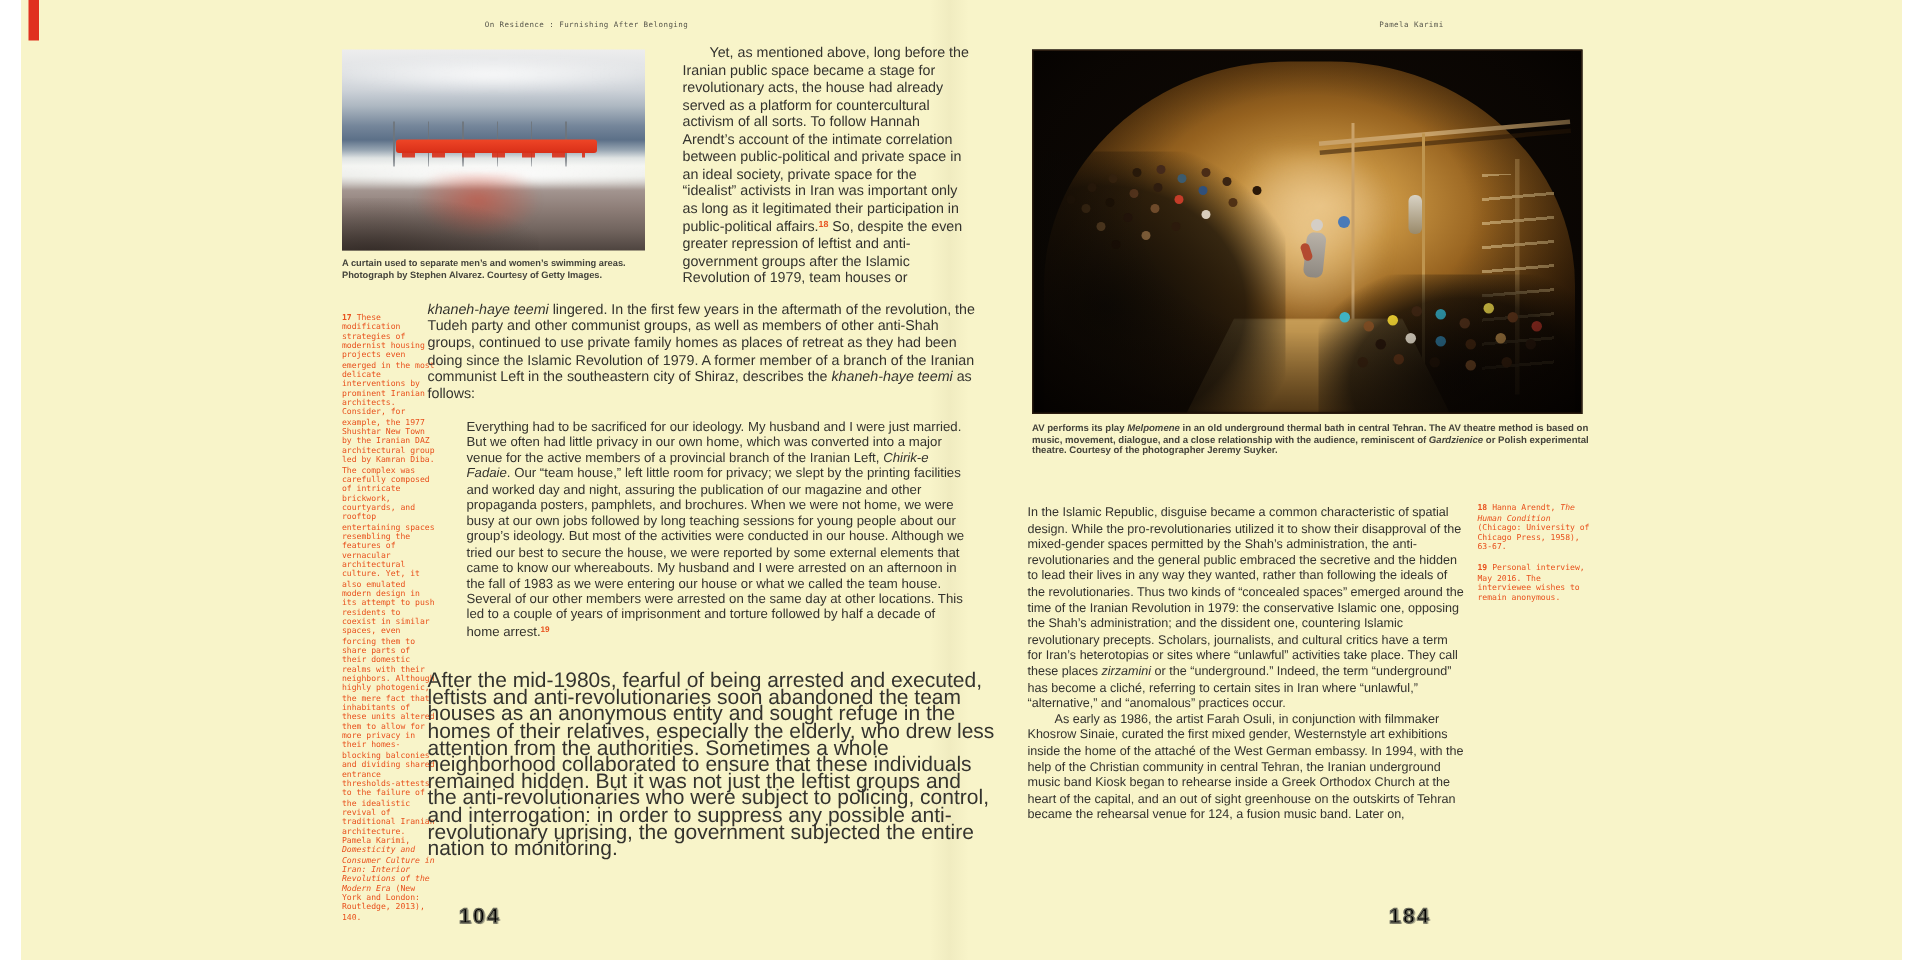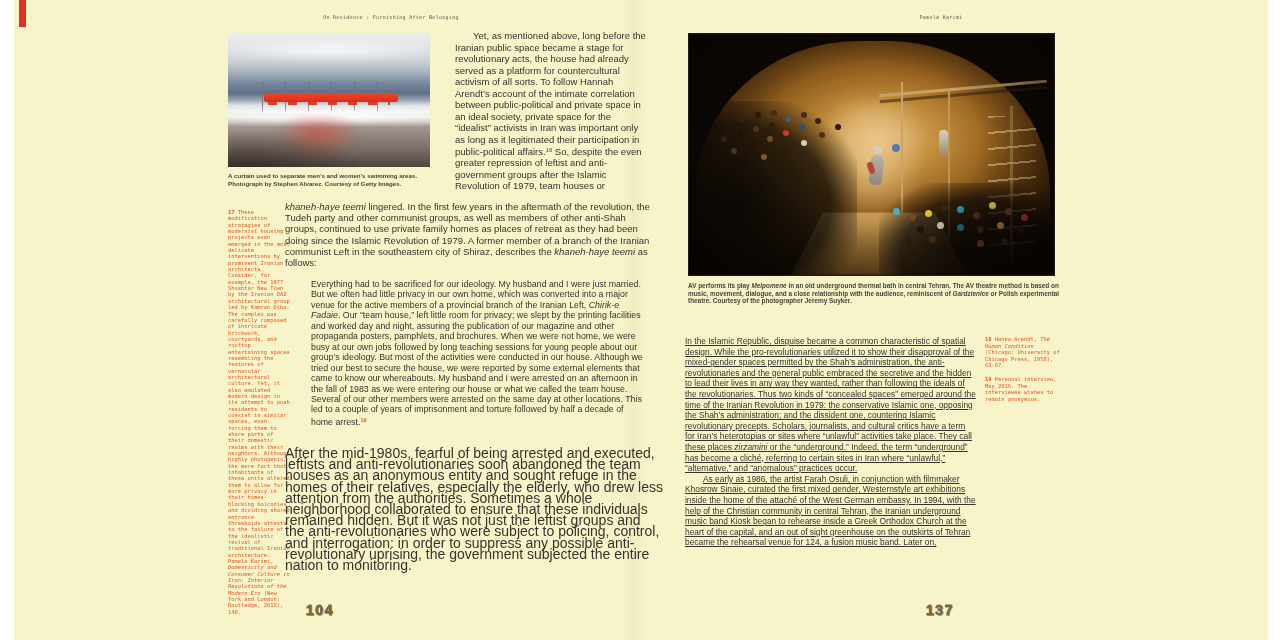--- a/index.html
+++ b/index.html
@@ -57,31 +57,31 @@
     font-family:"DejaVu Sans Mono", monospace; font-size:5.4px; line-height:6.6px; color:#e8511d;
   }
   .footnotes-right .fn { margin-bottom:7px; }
 
   .bodytext { color:#34332e; }
   .col-intro { position:absolute; left:455px; top:30px; width:192px; font-size:9.5px; line-height:11.5px; text-indent:18px; }
   .para-khaneh { position:absolute; left:285px; top:201px; width:372px; font-size:9.5px; line-height:11.2px; }
   .blockquote { position:absolute; left:311px; top:279px; width:336px; font-size:8.8px; line-height:10.45px; }
   .para-after { position:absolute; left:285px; top:448px; width:378px; font-size:14px; line-height:11.2px; }
   .col-right { position:absolute; left:685px; top:336px; width:291px; font-size:8.4px; line-height:10.6px; }
-  .col-right p { margin:0;text-decoration:underline; }
+  .col-right p { margin:0; }
   .col-right .indent { text-indent:18px; }
 
   .s-i { font-style:italic; }
   .s-num { font-weight:bold; }
   .s-sup { font-size:0.62em; vertical-align:0.5em; color:#e8511d; font-weight:bold; }
 
   .page-num {
     position:absolute; top:602px; width:44px; text-align:center;
     font-size:14px; font-weight:bold; letter-spacing:1.5px;
-    color:#a16207; -webkit-text-stroke:0.9px #6a6a5c;
+    color:#000000; -webkit-text-stroke:0.9px #6a6a5c;
     text-shadow:1.2px 1.2px 0 rgba(106,106,92,0.45);
   }
   .pn-left { left:298px; }
   .pn-right { left:918px; }
 
   
   .photo-vault {
     position:absolute; left:688px; top:33px; width:367px; height:243px; overflow:hidden;
     background:#0d0804; border:1px solid #2a1c10;
   }
@@ -188,14 +188,14 @@
   <div class="bodytext col-right">
     <p><span class="s-n">In the Islamic Republic, disguise became a common characteristic of spatial design. While the pro-revolutionaries utilized it to show their disapproval of the mixed-gender spaces permitted by the Shah’s administration, the anti-revolutionaries and the general public embraced the secretive and the hidden to lead their lives in any way they wanted, rather than following the ideals of the revolutionaries. Thus two kinds of “concealed spaces” emerged around the time of the Iranian Revolution in 1979: the conservative Islamic one, opposing the Shah’s administration; and the dissident one, countering Islamic revolutionary precepts. Scholars, journalists, and cultural critics have a term for Iran’s heterotopias or sites where “unlawful” activities take place. They call these places </span><span class="s-i">zirzamini</span><span class="s-n"> or the “underground.” Indeed, the term “underground” has become a cliché, referring to certain sites in Iran where “unlawful,” “alternative,” and “anomalous” practices occur.</span></p>
     <p class="indent">As early as 1986, the artist Farah Osuli, in conjunction with filmmaker Khosrow Sinaie, curated the first mixed gender, Westernstyle art exhibitions inside the home of the attaché of the West German embassy. In 1994, with the help of the Christian community in central Tehran, the Iranian underground music band Kiosk began to rehearse inside a Greek Orthodox Church at the heart of the capital, and an out of sight greenhouse on the outskirts of Tehran became the rehearsal venue for 124, a fusion music band. Later on,</p>
   </div>
 
   <div class="footnotes-right">
     <div class="fn"><span class="s-num">18 </span><span class="s-n">Hanna Arendt, </span><span class="s-i">The Human Condition</span><span class="s-n"> (Chicago: University of Chicago Press, 1958), 63-67.</span></div>
     <div class="fn"><span class="s-num">19 </span><span class="s-n">Personal interview, May 2016. The interviewee wishes to remain anonymous.</span></div>
   </div>
 
-  <div class="page-num pn-right">137</div>
+  <div class="page-num pn-right">184</div>
 </div>
 
 </body></html>

